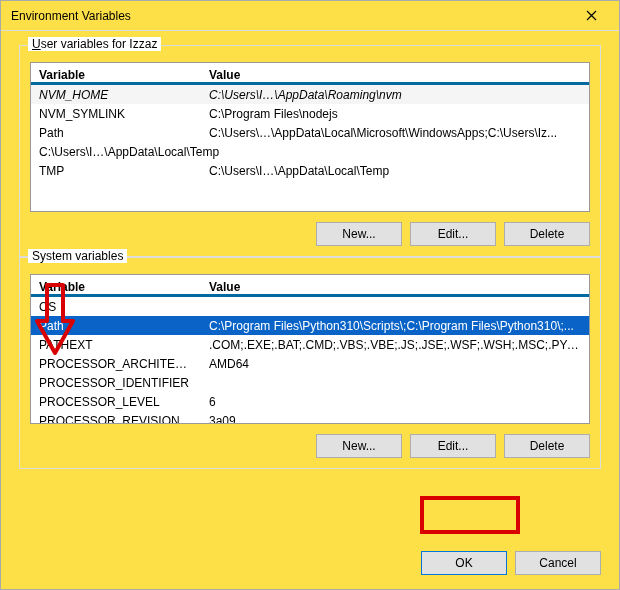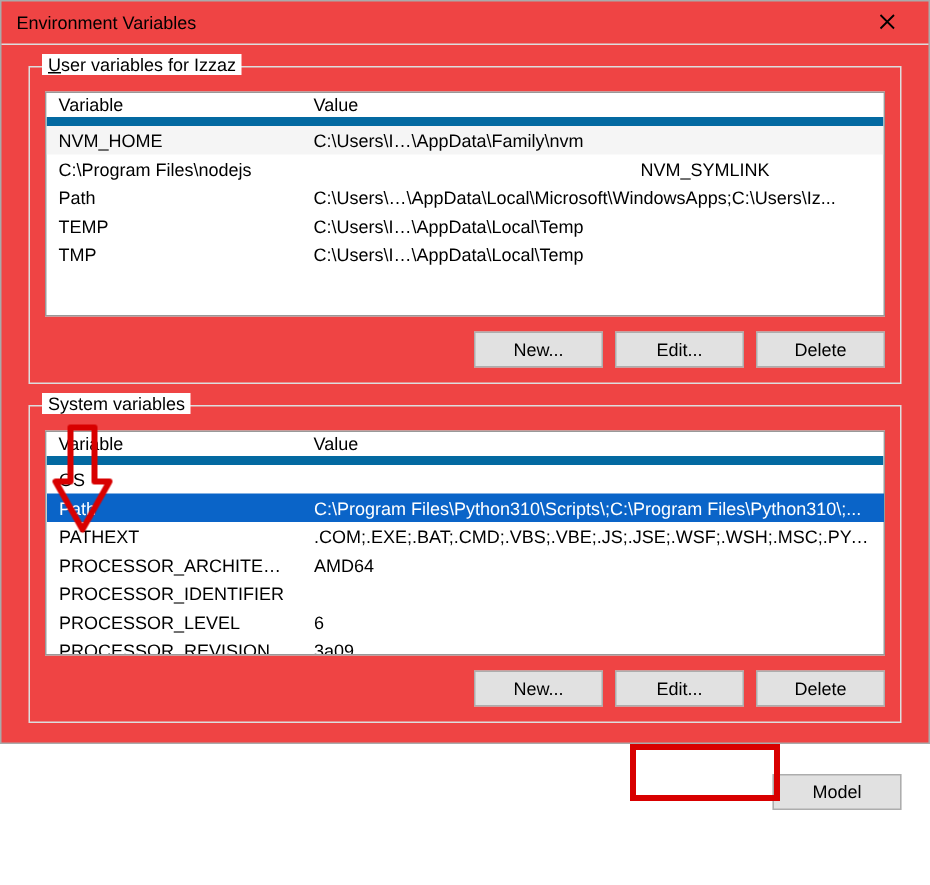--- a/index.html
+++ b/index.html
@@ -8,23 +8,23 @@
     font-family: "Segoe UI", Tahoma, sans-serif;
     font-size: 12px;
     background: #fff;
     width: 620px;
     height: 590px;
     overflow: hidden;
     color: #000;
   }
   .dialog {
     width: 620px;
-    height: 496px;
+    height: 590px;
     border: 1px solid #aaa;
-    background: #ef4444;
+    background: #fde047;
     display: flex;
     flex-direction: column;
     position: relative;
   }
   .titlebar {
     height: 30px;
     display: flex;
     align-items: center;
     padding: 0 8px 0 10px;
     border-bottom: 1px solid #ddd;
@@ -48,21 +48,21 @@
     flex: 1;
     padding: 14px 18px 10px 18px;
     display: flex;
     flex-direction: column;
     position: relative;
   }
   .groupbox {
     border: 1px solid #ddd;
     position: relative;
     padding: 8px 10px 10px 10px;
-    margin-bottom: 14px;
+    margin-bottom: 0;
   }
   .groupbox .legend {
     position: absolute;
     top: -9px;
     left: 8px;
     background: #fff;
     padding: 0 4px;
     font-size: 12px;
   }
   .legend .ul { text-decoration: underline; }
@@ -70,24 +70,25 @@
     border: 1px solid #999;
     height: 150px;
     overflow: hidden;
     position: relative;
     background: #fff;
     margin-top: 8px;
   }
   .lv-header {
     display: flex;
     height: 22px;
-    border-bottom: 6px solid #0369a1;
-    font-size: 12px;
-    align-items: center;
-    background: #fff;
+    border-bottom: 3px solid #0369a1;
+    font-size: 12px;
+    align-items: flex-end;
+    background: #fff;
+    font-weight: bold;
   }
   .lv-header .col {
     padding: 0 8px;
     white-space: nowrap;
     overflow: hidden;
   }
   .col-var { width: 170px; flex: 0 0 170px; }
   .col-val { flex: 1; }
   .lv-body {
     overflow-y: scroll;
@@ -99,21 +100,21 @@
     height: 19px;
     align-items: center;
     font-size: 12px;
   }
   .lv-row .cell {
     padding: 0 8px;
     white-space: nowrap;
     overflow: hidden;
     text-overflow: ellipsis;
   }
-  .lv-row.alt { background: #f5f5f5; }
+  .lv-row.alt { background: #f5f5f5; font-style: italic; }
   .lv-row.selected {
     background: #0a64c8;
     color: #fff;
   }
   .btnrow {
     display: flex;
     justify-content: flex-end;
     gap: 8px;
     margin-top: 10px;
   }
@@ -177,32 +178,31 @@
         <span class="ul">U</span><span>ser variables for Izzaz</span>
       </div>
       <div class="listview">
         <div class="lv-header">
           <div class="col col-var">Variable</div>
           <div class="col col-val">Value</div>
         </div>
         <div class="lv-body" id="user-rows">
             <div class="lv-row alt">
               <div class="cell col-var">NVM_HOME</div>
-              <div class="cell col-val">C:\Users\I…\AppData\Family\nvm</div>
-            </div>
-            <div class="lv-row">
+              <div class="cell col-val">C:\Users\I…\AppData\Roaming\nvm</div>
+            </div>
+            <div class="lv-row">
+              <div class="cell col-var">NVM_SYMLINK</div>
               <div class="cell col-val">C:\Program Files\nodejs</div>
-              <div class="cell col-var">NVM_SYMLINK</div>
             </div>
             <div class="lv-row">
               <div class="cell col-var">Path</div>
               <div class="cell col-val">C:\Users\…\AppData\Local\Microsoft\WindowsApps;C:\Users\Iz...</div>
             </div>
             <div class="lv-row">
-              <div class="cell col-var">TEMP</div>
               <div class="cell col-val">C:\Users\I…\AppData\Local\Temp</div>
             </div>
             <div class="lv-row">
               <div class="cell col-var">TMP</div>
               <div class="cell col-val">C:\Users\I…\AppData\Local\Temp</div>
             </div>
           </div>
       </div>
       <div class="btnrow">
         <button class="btn">New...</button>
@@ -252,21 +252,22 @@
       <div class="btnrow">
         <button class="btn">New...</button>
         <button class="btn">Edit...</button>
         <button class="btn">Delete</button>
       </div>
     </div>
 
   </div>
 
   <div class="footer">
-    <button class="btn">Model</button>
+    <button class="btn primary">OK</button>
+    <button class="btn">Cancel</button>
   </div>
 
   <div class="ann-arrow">
     <svg width="44" height="76" viewBox="0 0 44 76">
       <path d="M14 4 L30 4 L30 40 L40 40 L22 72 L4 40 L14 40 Z" fill="none" stroke="#d80000" stroke-width="4" stroke-linejoin="round"></path>
     </svg>
   </div>
 
   <div class="ann-box"></div>
 

